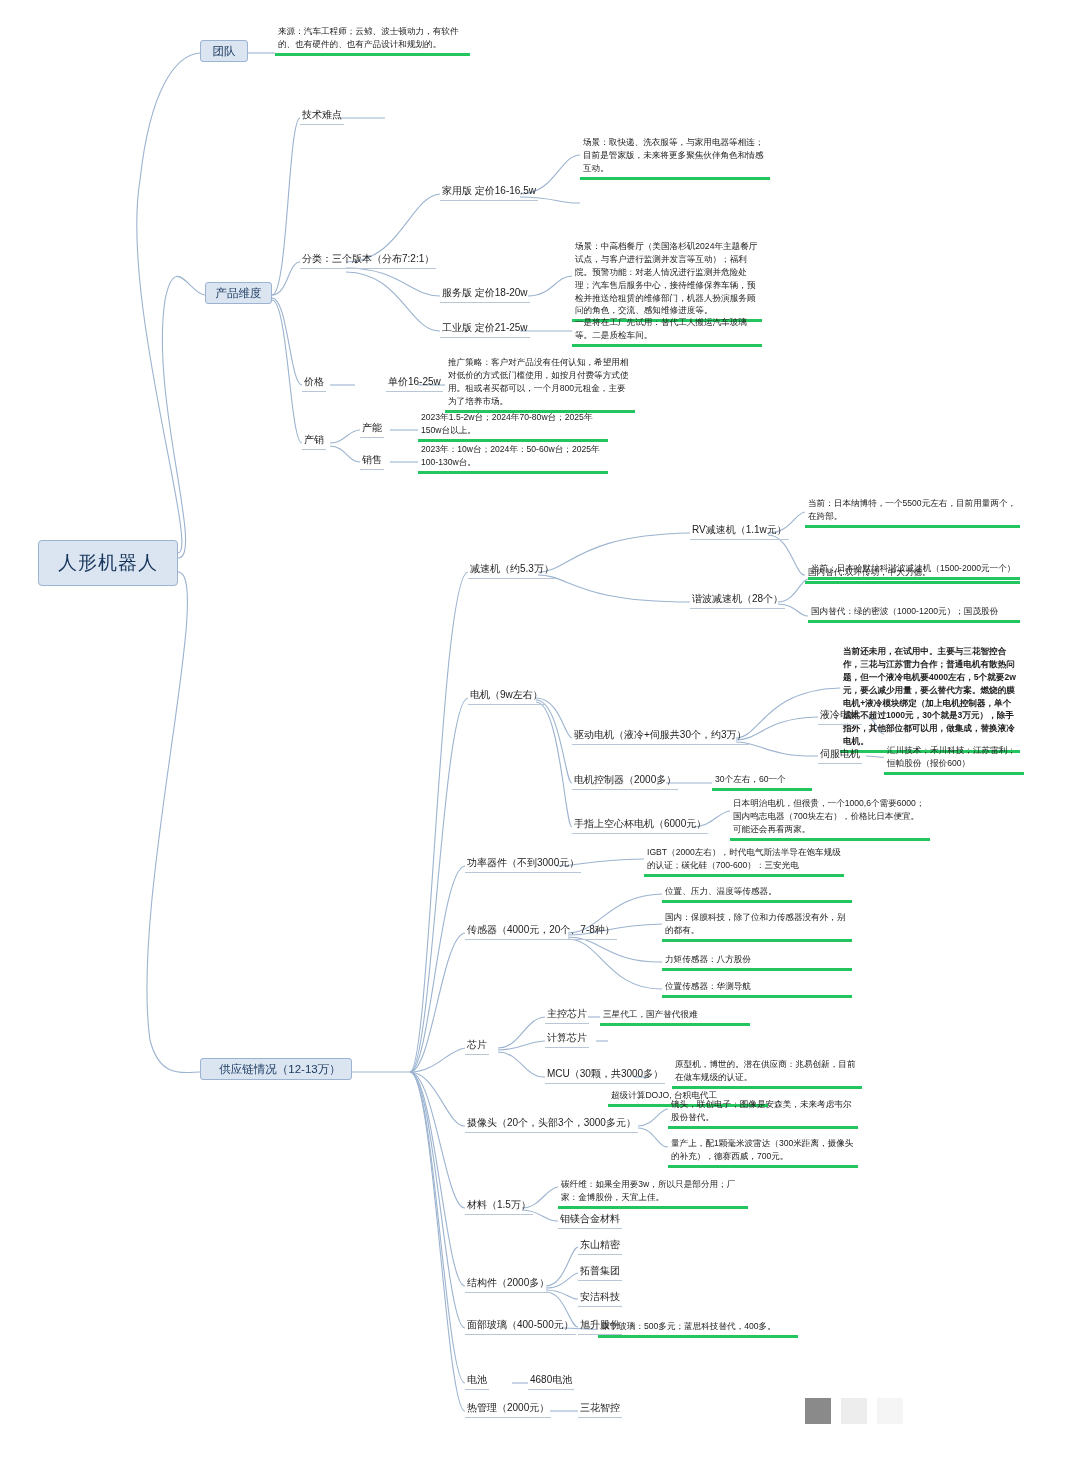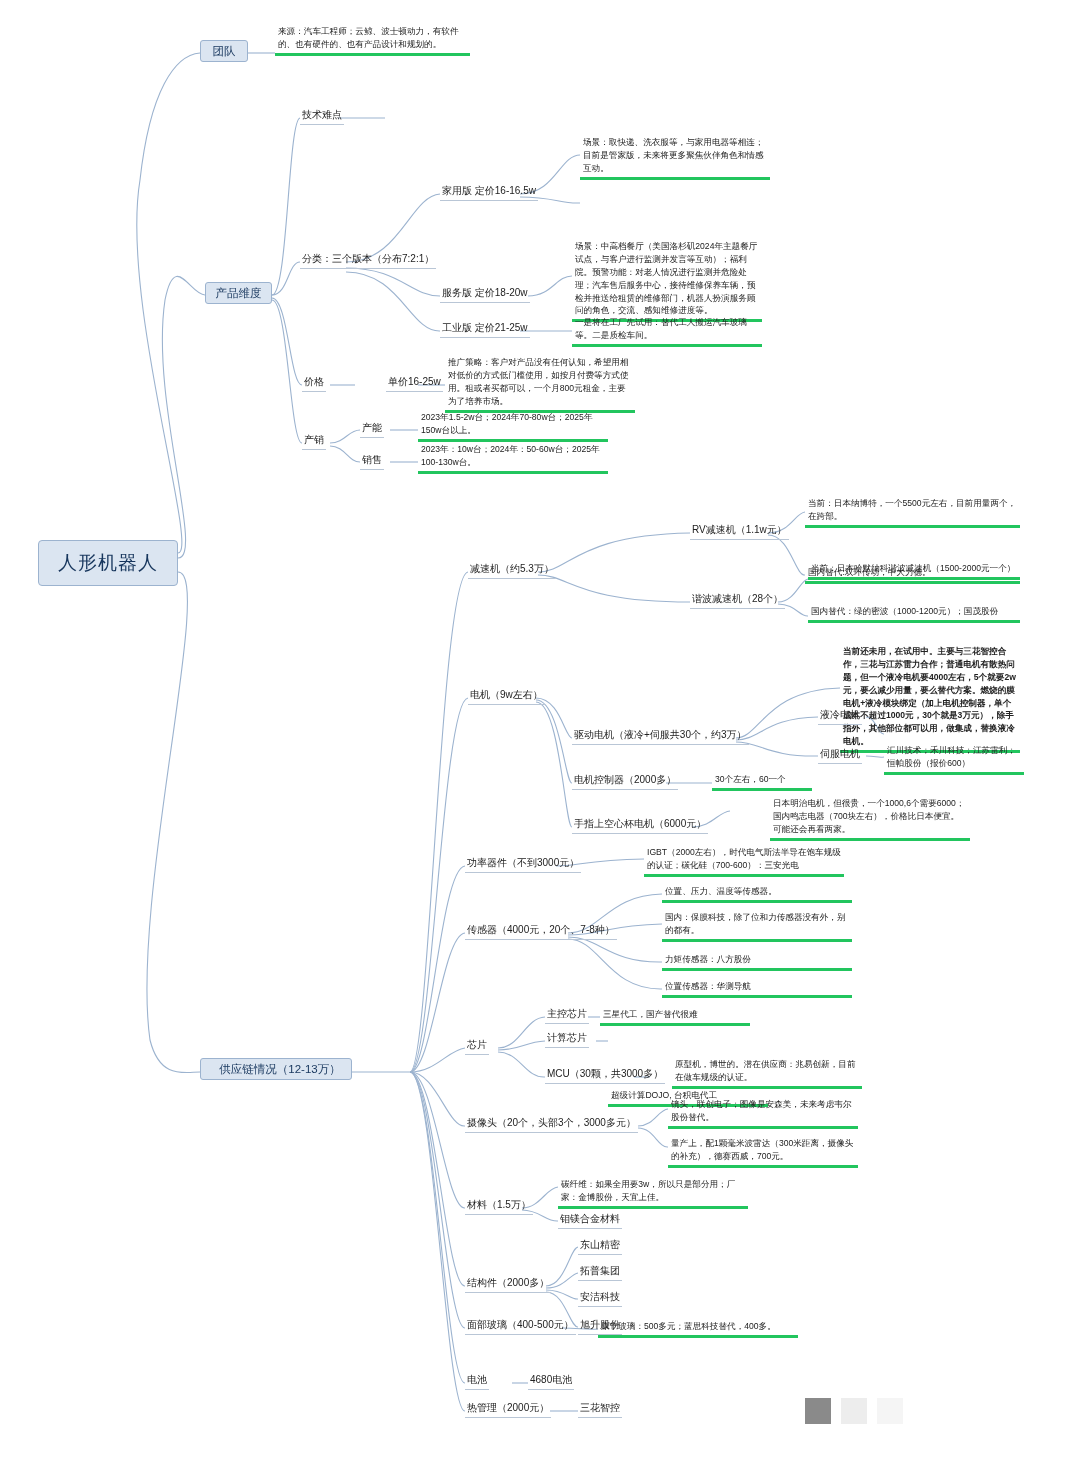--- a/index.html
+++ b/index.html
@@ -181,21 +181,21 @@
   <div class="node lbl" style="left:572px;top:728px;">驱动电机（液冷+伺服共30个，约3万）</div>
   <div class="node txt" style="left:840px;top:645px;width:180px;font-weight:bold;">当前还未用，在试用中。主要与三花智控合作，三花与江苏雷力合作；普通电机有散热问题，但一个液冷电机要4000左右，5个就要2w元，要么减少用量，要么替代方案。燃烧的膜电机+液冷模块绑定（加上电机控制器，单个成本不超过1000元，30个就是3万元），除手指外，其他部位都可以用，做集成，替换液冷电机。</div>
   <div class="node lbl" style="left:818px;top:708px;">液冷电机</div>
   <div class="node lbl" style="left:818px;top:747px;">伺服电机</div>
   <div class="node txt" style="left:884px;top:744px;width:140px;">汇川技术；禾川科技；江苏雷利；恒帕股份（报价600）</div>
 
   <div class="node lbl" style="left:572px;top:773px;">电机控制器（2000多）</div>
   <div class="node txt" style="left:712px;top:773px;width:100px;">30个左右，60一个</div>
 
   <div class="node lbl" style="left:572px;top:817px;">手指上空心杯电机（6000元）</div>
-  <div class="node txt" style="left:730px;top:797px;width:200px;margin-left:40px;">日本明治电机，但很贵，一个1000,6个需要6000；国内鸣志电器（700块左右），价格比日本便宜。可能还会再看两家。</div>
+  <div class="node txt" style="left:730px;top:797px;width:200px;">日本明治电机，但很贵，一个1000,6个需要6000；国内鸣志电器（700块左右），价格比日本便宜。可能还会再看两家。</div>
 
   <div class="node lbl" style="left:465px;top:856px;">功率器件（不到3000元）</div>
   <div class="node txt" style="left:644px;top:846px;width:200px;">IGBT（2000左右），时代电气斯法半导在饱车规级的认证；碳化硅（700-600）：三安光电</div>
 
   <div class="node lbl" style="left:465px;top:923px;">传感器（4000元，20个、7-8种）</div>
   <div class="node txt" style="left:662px;top:885px;width:190px;">位置、压力、温度等传感器。</div>
   <div class="node txt" style="left:662px;top:911px;width:190px;">国内：保膜科技，除了位和力传感器没有外，别的都有。</div>
   <div class="node txt" style="left:662px;top:953px;width:190px;">力矩传感器：八方股份</div>
   <div class="node txt" style="left:662px;top:980px;width:190px;">位置传感器：华测导航</div>
 

